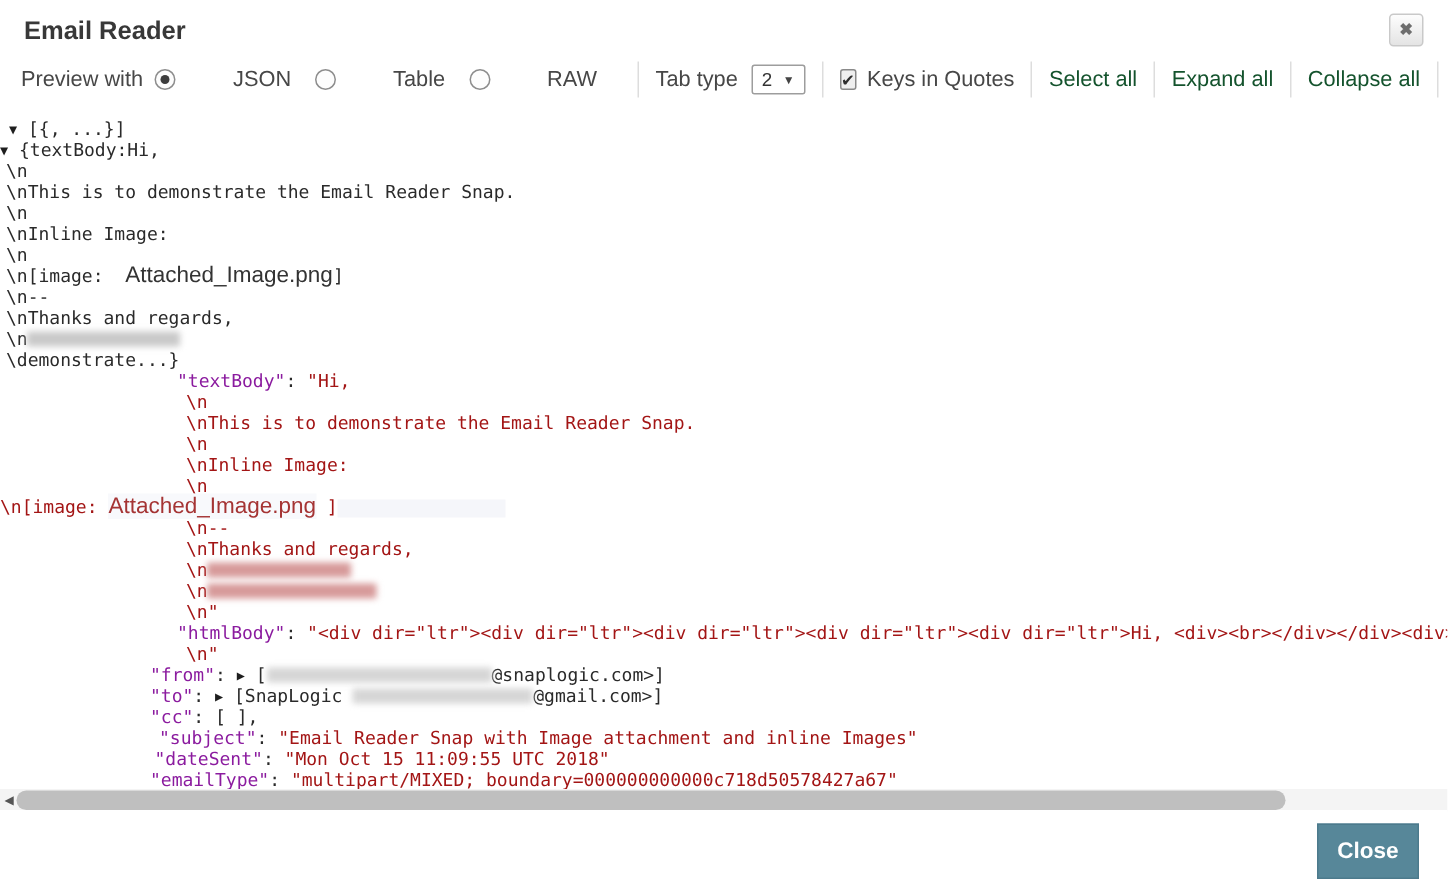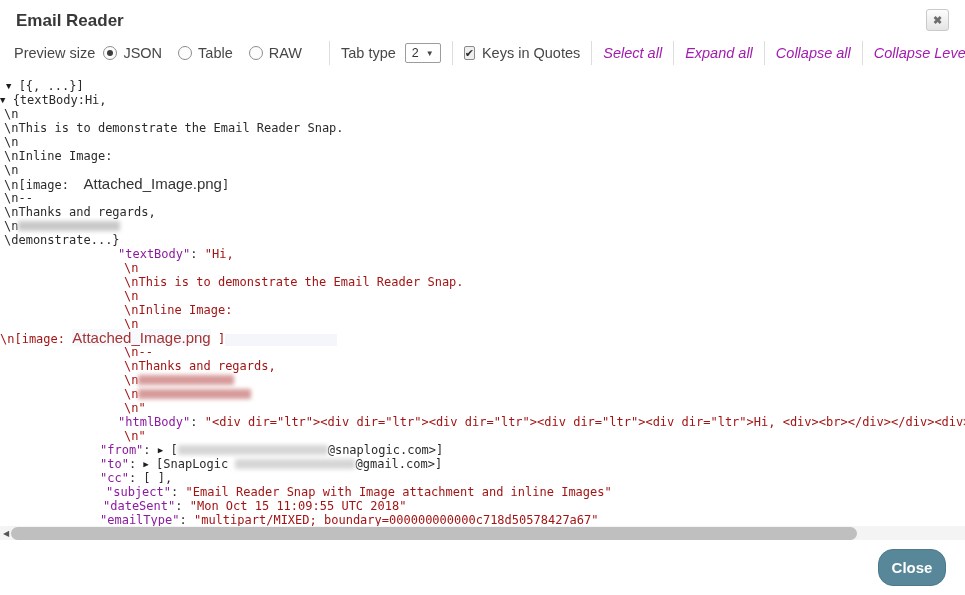--- a/index.html
+++ b/index.html
@@ -10,30 +10,30 @@
   .hdr { padding:11px 16px 4px; }
   .hdr-title { font-size:17px; font-weight:bold; color:#383838; }
   .hdr-close { position:absolute; top:9px; right:16px; width:23px; height:22px;
     background:linear-gradient(#fdfdfd,#e4e4e4); border:1px solid #c9c9c9; border-radius:3px;
     color:#6e6e6e; font-size:11px; line-height:20px; text-align:center; cursor:pointer; font-weight:bold; }
 
   
   .tbar { display:flex; align-items:center; padding:6px 14px 8px; font-size:14.5px; color:#474747; white-space:nowrap; }
   .tbar .lbl { margin-right:8px; }
   .radio-group { display:flex; align-items:center; }
-  .radio-item { display:flex; align-items:center; margin-right:16px; cursor:pointer; }
+  .radio-item { display:flex; align-items:center; margin-right:16px; cursor:pointer;gap:32px; }
   .radio { width:14px; height:14px; border:1px solid #8d8d8d; border-radius:50%; background:#fdfdfd; position:relative; margin-right:6px; flex:0 0 auto; }
   .radio.checked::after { content:""; position:absolute; left:3px; top:3px; right:3px; bottom:3px; border-radius:50%; background:#3d3d3d; }
   .vsep { width:1px; height:24px; background:#ddd; margin:0 11px; flex:0 0 auto; }
   .tab-size-select { display:inline-flex; align-items:center; border:1px solid #9d9d9d; border-radius:2px;
     padding:2px 6px; margin-left:9px; font-size:12.5px; color:#333; background:#fff; cursor:pointer; }
   .tab-size-select .arrow { font-size:8px; margin-left:7px; color:#444; }
   .checkbox { width:14px; height:14px; border:1px solid #8a8a8a; border-radius:2px; background:#efefef;
     display:inline-flex; align-items:center; justify-content:center; font-size:11px; color:#2e2e2e; margin-right:7px; cursor:pointer; }
-  .tool-link { cursor:pointer; color:#a21caf;font-style:italic; }
+  .tool-link { cursor:pointer; color:#14532d; }
 
   
   .json-wrap { position:absolute; left:0; top:79px; width:965px; height:447px; overflow:hidden; }
   .jline { height:14px; line-height:14px; white-space:pre; font-family:"DejaVu Sans Mono",monospace; font-size:12px; color:#2a2a2a; }
   .seg-plain { color:#2a2a2a; }
   .seg-key { color:#8b1b9f; }
   .seg-str { color:#a31515; }
   .seg-tri { color:#1e1e1e; font-size:9px; display:inline-block; transform:translateY(-1px); cursor:pointer; }
   .seg-sans { font-family:"Liberation Sans",sans-serif; font-size:15px; }
   .seg-sans.v-dark { color:#333; }
@@ -43,35 +43,35 @@
 
   
   .hscroll { position:absolute; left:0; top:526px; width:965px; height:15px; background:#f4f4f4; }
   .hscroll .larrow { position:absolute; left:0; top:0; width:12px; height:15px; color:#555;
     font-size:8px; line-height:15px; text-align:center; cursor:pointer; }
   .hscroll .thumb { position:absolute; left:11px; top:1px; width:846px; height:13px; background:#bfbfbf; border-radius:7px; cursor:pointer; }
 
   
   .ftr { position:absolute; left:0; bottom:0; width:965px; height:55px; background:#fff; }
   .close-btn { position:absolute; right:19px; top:9px; width:68px; height:37px; background:#578799;
-    border:1px solid #4c7a8c; border-radius:15px; color:#fff; font-size:15px; font-weight:bold;
+    border:1px solid #4c7a8c; border-radius:0; color:#fff; font-size:15px; font-weight:bold;
     text-align:center; line-height:35px; cursor:pointer; }
 </style>
 </head>
 <body>
 
 <div class="modal">
 
   <div class="hdr">
     <span class="hdr-title">Email Reader</span>
   </div>
   <div class="hdr-close">✖</div>
 
   <div class="tbar">
-    <span class="lbl">Preview size</span>
+    <span class="lbl">Preview with</span>
     <span class="radio-group">
       <span class="radio-item">
         <span class="radio checked"></span>
         <span>JSON</span>
       </span>
       <span class="radio-item">
         <span class="radio"></span>
         <span>Table</span>
       </span>
       <span class="radio-item">

